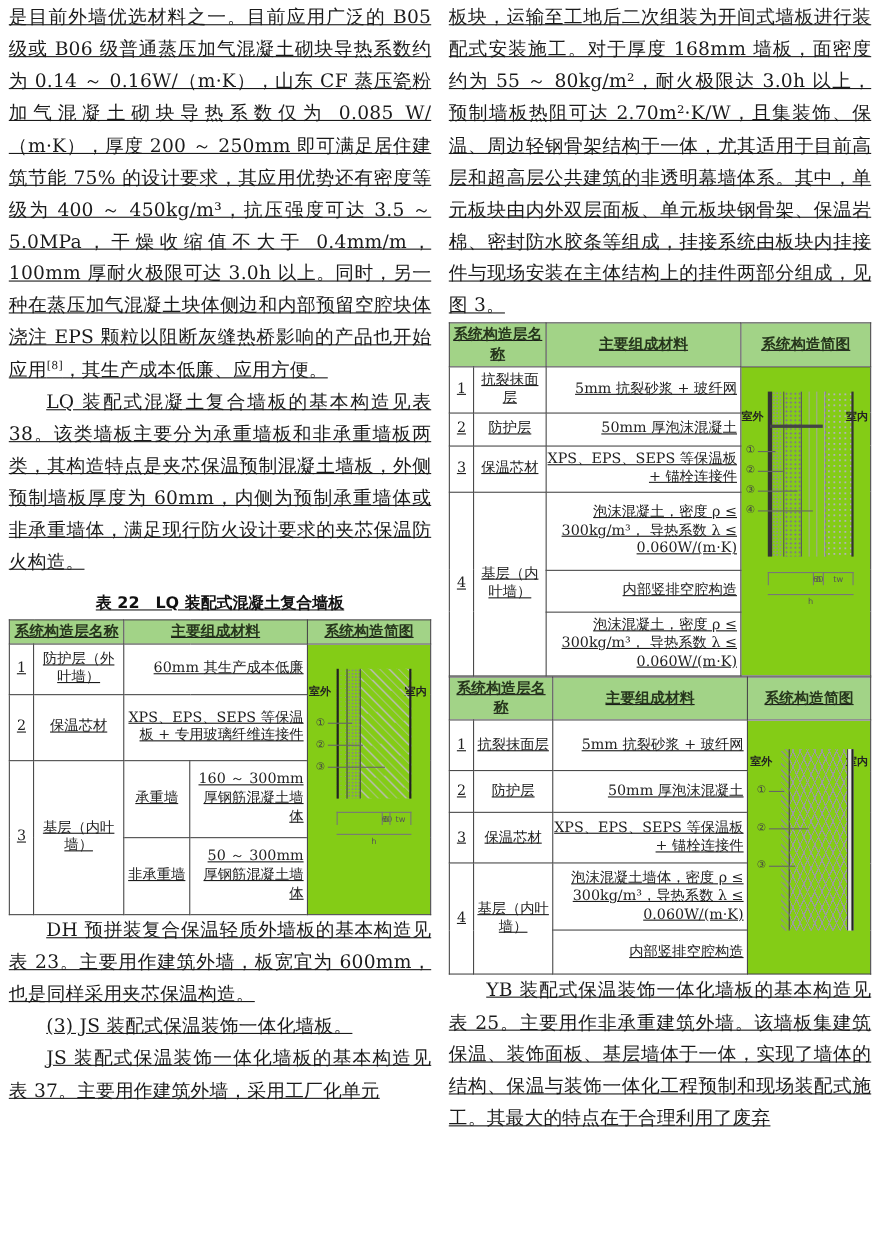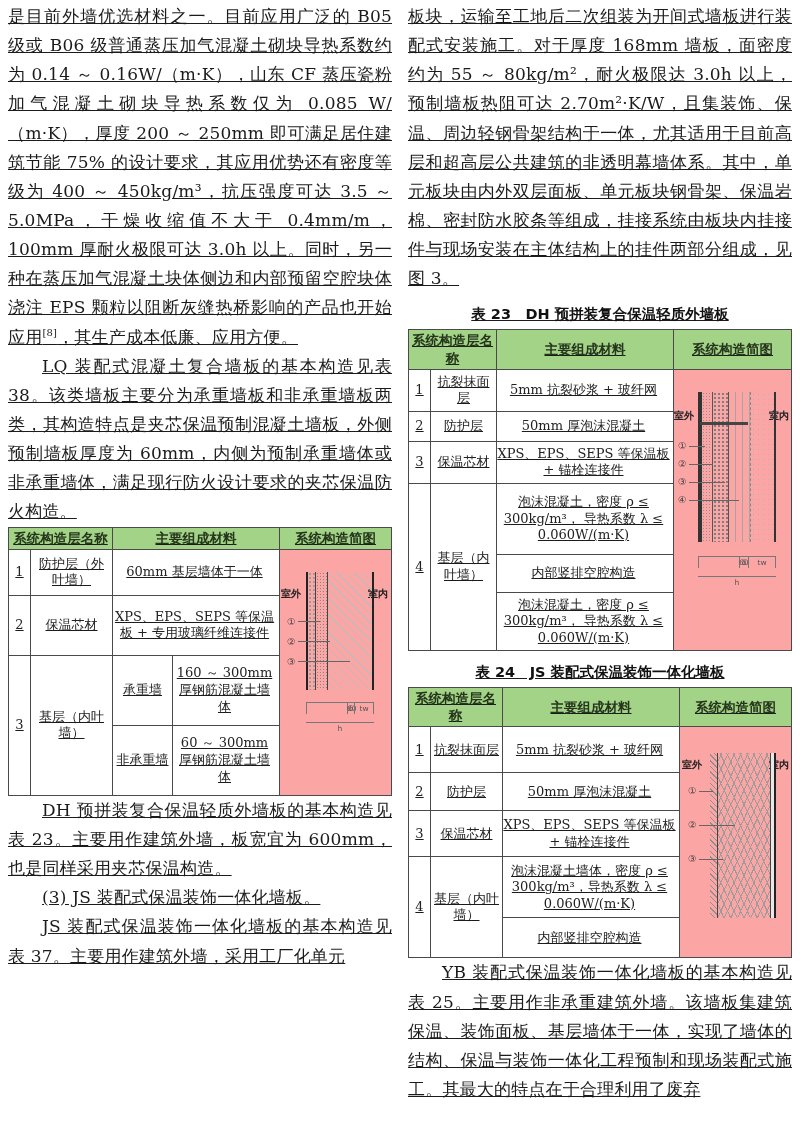--- a/index.html
+++ b/index.html
@@ -30,22 +30,22 @@
     font-size:13px; line-height:1.28; color:#222;
   }
   table.spec th {
     background:#a2d387; font-family:"DejaVu Sans","Liberation Sans",sans-serif;
     font-weight:700; font-size:13.5px; color:#26361c; padding:5px 2px;
   }
   table.spec th, table.spec td {
     border:1px solid #4a4a4a; text-align:center; vertical-align:middle;
     padding:2px 3px; overflow:hidden;
   }
-  table.spec td.mat { text-align:center; padding-left:0;margin-top:28px; }
-  table.spec td.diagcell { padding:0; vertical-align:top; background:#fca5a5; }
+  table.spec td.mat { text-align:right; padding-left:0;margin-top:28px; }
+  table.spec td.diagcell { padding:0; vertical-align:top; background:#84cc16; }
   .mt14 { margin-top:14px; }
   .mt6 { margin-top:6px; }
 
   
   .diag { position:relative; width:100%; height:100%;
           font-family:"DejaVu Sans","Liberation Sans",sans-serif; color:#333; }
   .wall { position:absolute; display:flex; }
   .layer { height:100%; }
   .lbl { position:absolute; font-size:10px; font-weight:700; color:#222; }
   .mkrow { position:absolute; display:flex; align-items:center; }
@@ -108,39 +108,40 @@
 
 <div class="page">
 
   <div class="col">
 
     <p class="body"><span>是目前外墙优选材料之一。目前应用广泛的 B05 级或 B06 级普通蒸压加气混凝土砌块导热系数约为 0.14 ～ 0.16W/（m·K），山东 CF 蒸压瓷粉加气混凝土砌块导热系数仅为 0.085 W/（m·K），厚度 200 ～ 250mm 即可满足居住建筑节能 75% 的设计要求，其应用优势还有密度等级为 400 ～ 450kg/m³，抗压强度可达 3.5 ～ 5.0MPa，干燥收缩值不大于 0.4mm/m，100mm 厚耐火极限可达 3.0h 以上。同时，另一种在蒸压加气混凝土块体侧边和内部预留空腔块体浇注 EPS 颗粒以阻断灰缝热桥影响的产品也开始应用</span><span class="supref">[8]</span><span>，其生产成本低廉、应用方便。</span></p>
 
 
     <p class="body indent">LQ 装配式混凝土复合墙板的基本构造见表 38。该类墙板主要分为承重墙板和非承重墙板两类，其构造特点是夹芯保温预制混凝土墙板，外侧预制墙板厚度为 60mm，内侧为预制承重墙体或非承重墙体，满足现行防火设计要求的夹芯保温防火构造。</p>
 
+    <div class="tbl-caption">表 22　LQ 装配式混凝土复合墙板</div>
 
     <table class="spec">
       <colgroup>
           <col style="width:22px">
           <col style="width:82px">
           <col style="width:60px">
           <col>
           <col style="width:112px">
         </colgroup>
       <tbody>
           <tr>
         <th colspan="2">系统构造层名称</th>
         <th colspan="2">主要组成材料</th>
         <th>系统构造简图</th>
       </tr>
       <tr style="height:46px">
         <td>1</td>
         <td>防护层（外叶墙）</td>
-        <td colspan="2" class="mat">60mm 基层墙体于一体</td>
+        <td colspan="2" class="mat">60mm 其生产成本低廉</td>
         <td rowspan="4" class="diagcell">
           <div class="diag d22">
             <span class="lbl out">室外</span>
             <span class="lbl in">室内</span>
             <div class="wall">
               <div class="layer l1"></div>
               <div class="layer l2"></div>
               <div class="layer l3"></div>
             </div>
             <div class="mkrow" style="left:7px;top:66px">
@@ -170,35 +171,34 @@
         <td colspan="2" class="mat">XPS、EPS、SEPS 等保温板 + 专用玻璃纤维连接件</td>
       </tr>
       <tr style="height:70px">
         <td rowspan="2">3</td>
         <td rowspan="2">基层（内叶墙）</td>
         <td>承重墙</td>
         <td class="mat">160 ～ 300mm 厚钢筋混凝土墙体</td>
       </tr>
       <tr style="height:70px">
         <td>非承重墙</td>
-        <td class="mat">60 ～ 300mm 厚钢筋混凝土墙体</td>
+        <td class="mat">50 ～ 300mm 厚钢筋混凝土墙体</td>
       </tr>
     </tbody>
       </table>
 
     <p class="body indent">DH 预拼装复合保温轻质外墙板的基本构造见表 23。主要用作建筑外墙，板宽宜为 600mm，也是同样采用夹芯保温构造。</p>
     <p class="body indent">(3) JS 装配式保温装饰一体化墙板。</p>
     <p class="body indent">JS 装配式保温装饰一体化墙板的基本构造见表 37。主要用作建筑外墙，采用工厂化单元</p>
   </div>
 
   <div class="col">
 
     <p class="body">板块，运输至工地后二次组装为开间式墙板进行装配式安装施工。对于厚度 168mm 墙板，面密度约为 55 ～ 80kg/m²，耐火极限达 3.0h 以上，预制墙板热阻可达 2.70m²·K/W，且集装饰、保温、周边轻钢骨架结构于一体，尤其适用于目前高层和超高层公共建筑的非透明幕墙体系。其中，单元板块由内外双层面板、单元板块钢骨架、保温岩棉、密封防水胶条等组成，挂接系统由板块内挂接件与现场安装在主体结构上的挂件两部分组成，见图 3。</p>
 
-    <div class="tbl-caption">表 23　DH 预拼装复合保温轻质外墙板</div>
 
     <table class="spec">
       <colgroup>
           <col style="width:22px">
           <col style="width:66px">
           <col>
           <col style="width:118px">
         </colgroup>
       <tbody>
           <tr>
@@ -264,21 +264,20 @@
       </tr>
       <tr style="height:38px">
         <td class="mat">内部竖排空腔构造</td>
       </tr>
       <tr style="height:58px">
         <td class="mat">泡沫混凝土，密度 ρ ≤ 300kg/m³， 导热系数 λ ≤ 0.060W/(m·K)</td>
       </tr>
     </tbody>
       </table>
 
-    <div class="tbl-caption">表 24　JS 装配式保温装饰一体化墙板</div>
 
     <table class="spec">
       <colgroup>
           <col style="width:22px">
           <col style="width:72px">
           <col>
           <col style="width:112px">
         </colgroup>
       <tbody>
           <tr>

